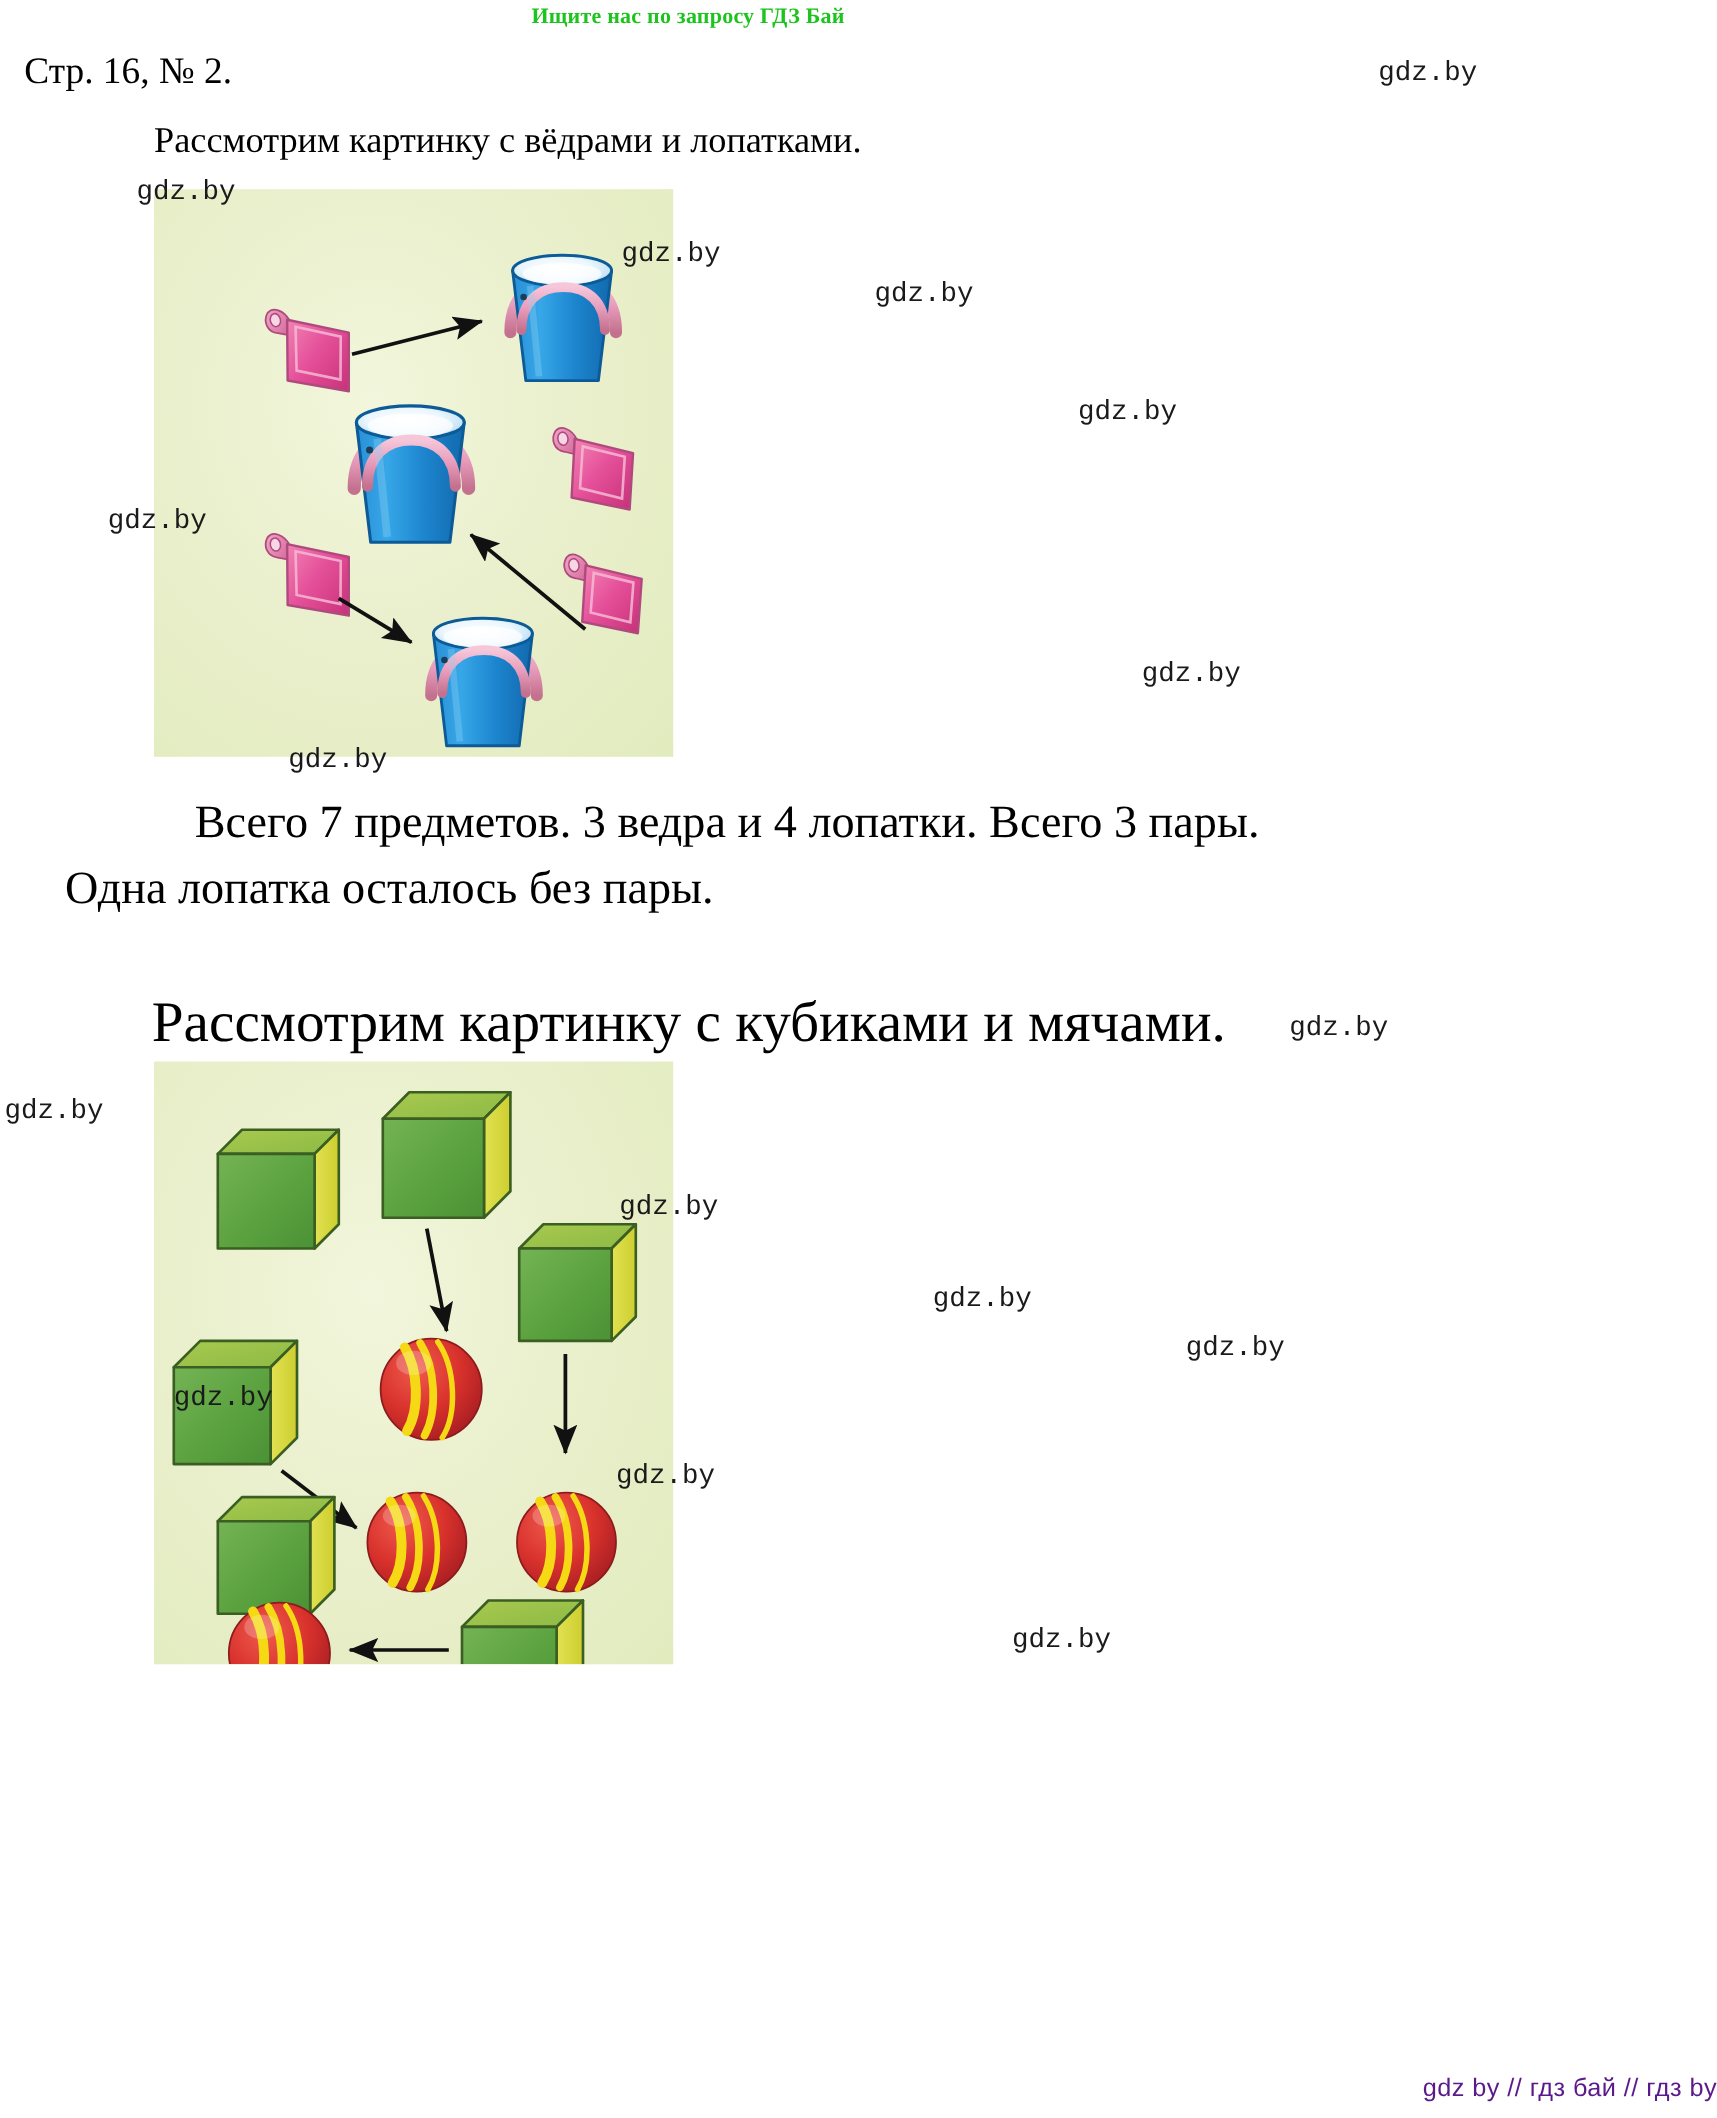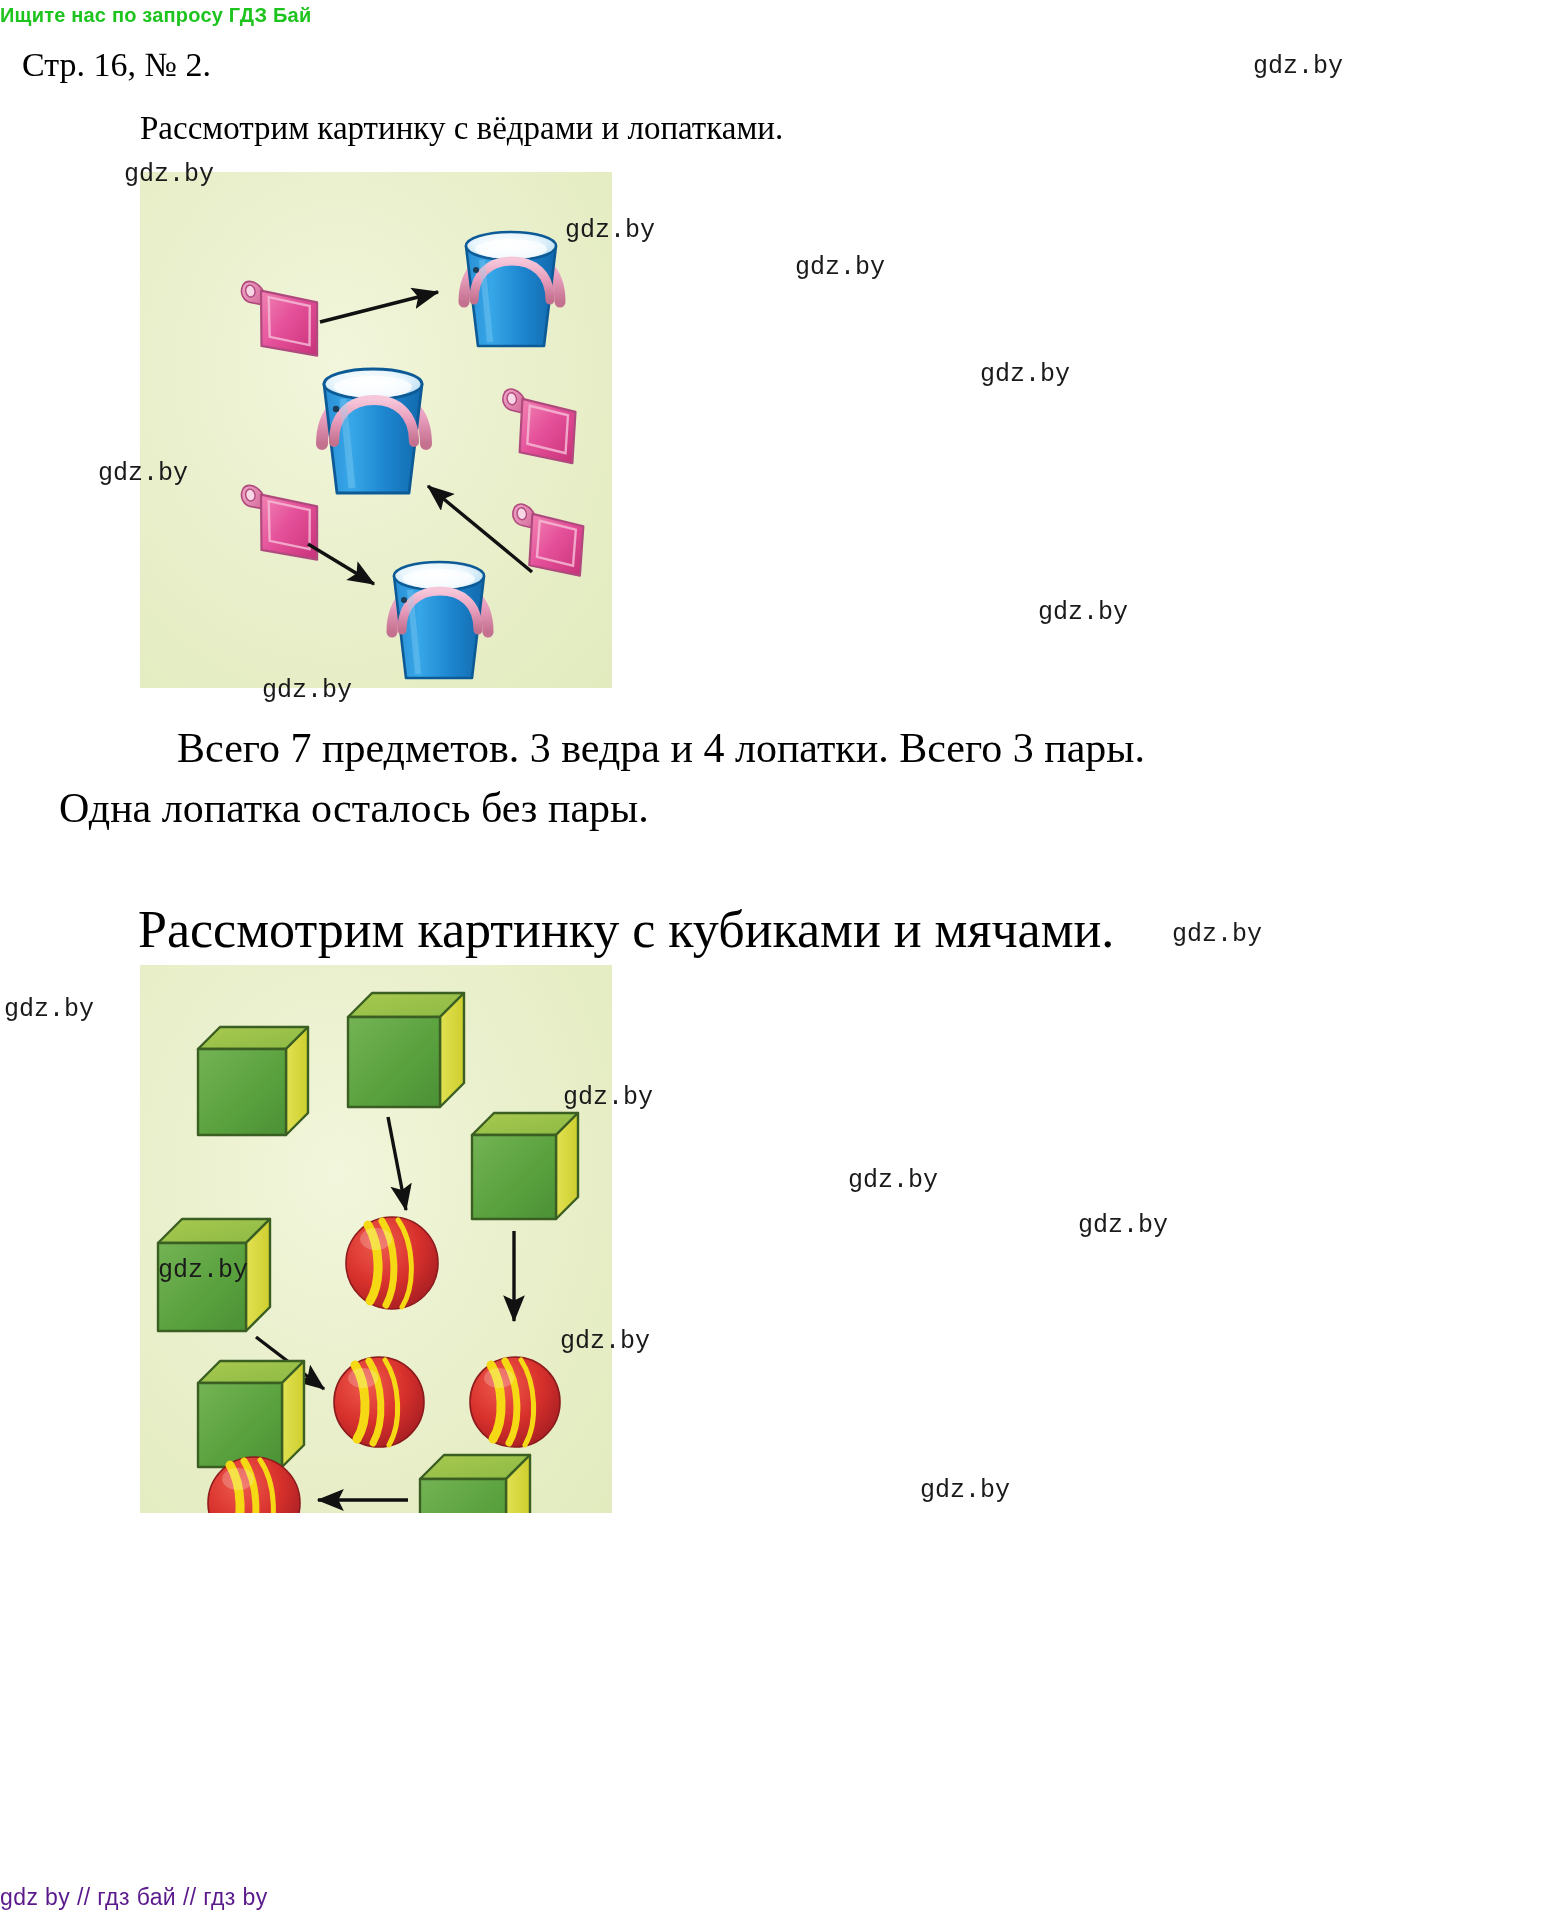--- a/index.html
+++ b/index.html
@@ -10,33 +10,33 @@
     position: relative;
     background: #ffffff;
     font-family: "Liberation Serif", "DejaVu Serif", serif;
     overflow: hidden;
   }
 
   
   .promo-bar {
     position: absolute;
     top: 4px; left: 0; width: 1251px;
-    text-align: left;
-    font-family: Liberation Sans, sans-serif;
+    text-align: center;
+    font-family: Liberation Serif, serif;
     font-size: 20px;
     font-weight: bold;
     color: #1ec41e;
     letter-spacing: .2px;
   }
 
   
   .footer-bar {
     position: absolute;
     bottom: 14px; left: 0; width: 1561px;
-    text-align: left;
+    text-align: right;
     font-family: "Liberation Sans", sans-serif;
     font-size: 23px;
     color: #5b1a8c;
     letter-spacing: .4px;
   }
 
   
   .wm {
     position: absolute;
     font-family: Liberation Mono, monospace;

